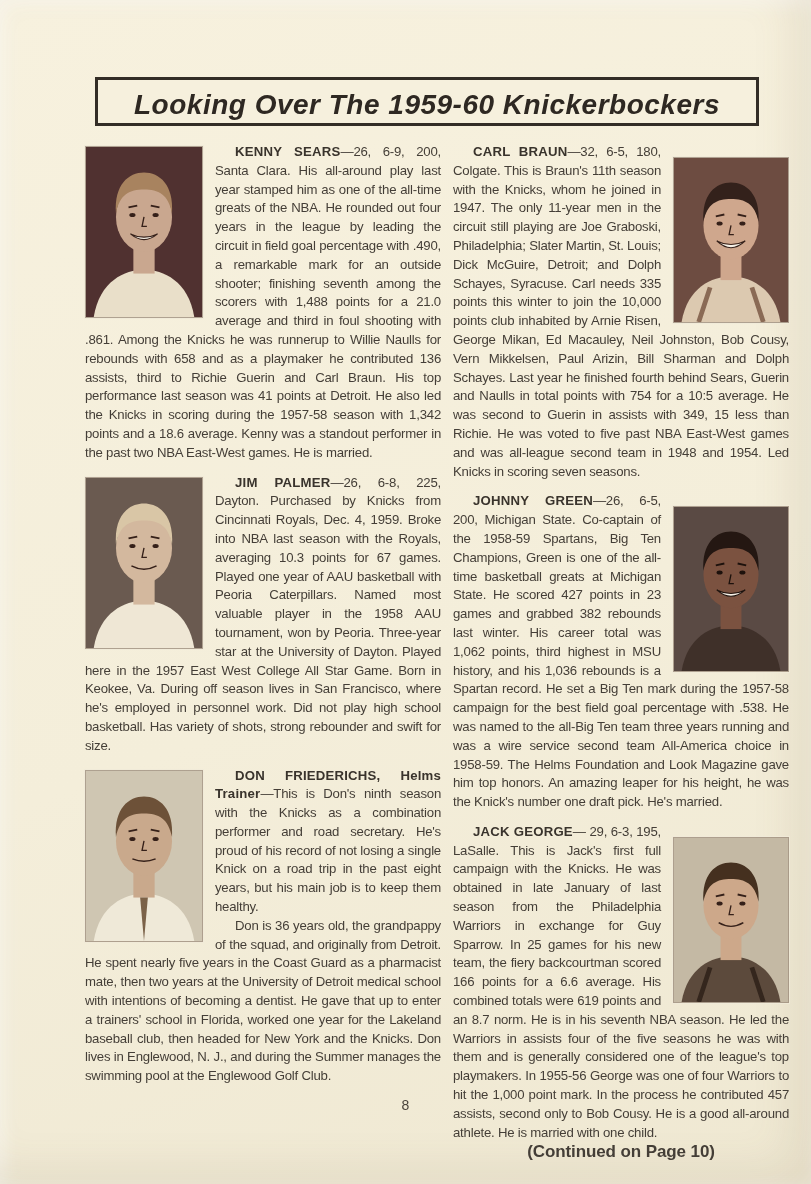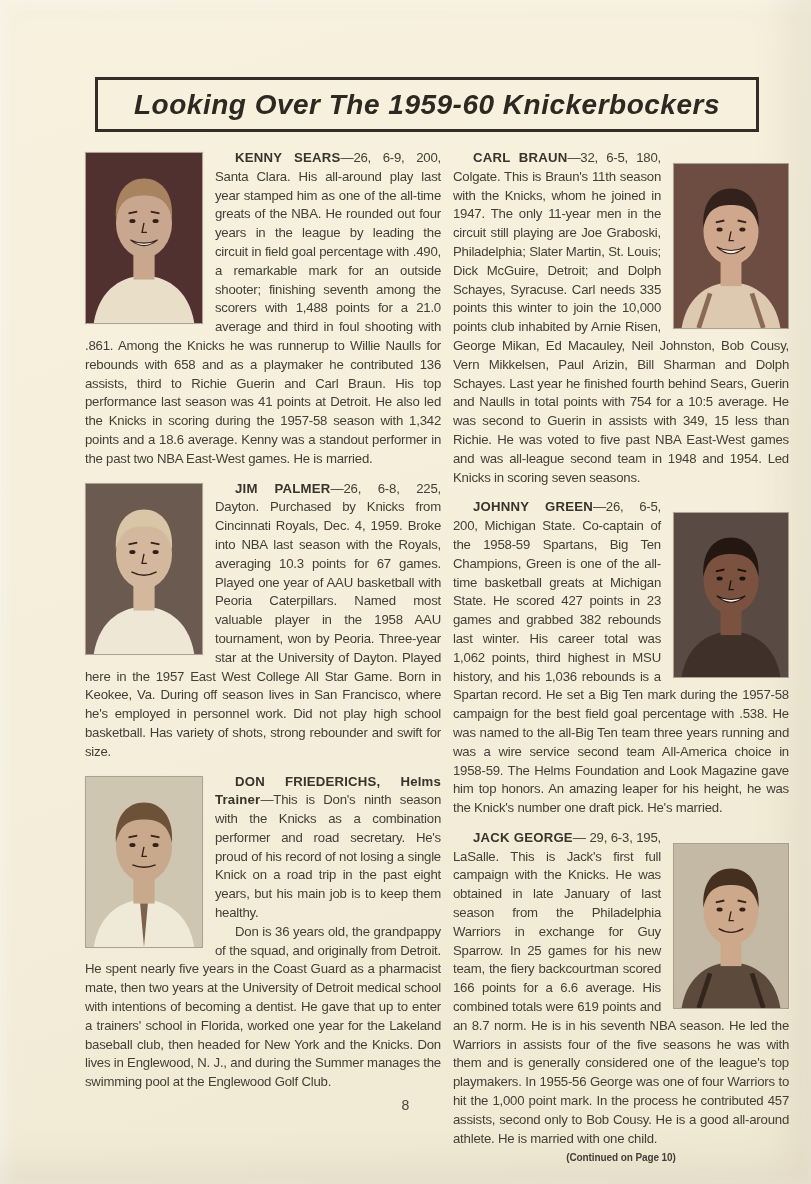--- a/index.html
+++ b/index.html
@@ -15,21 +15,21 @@
     background:linear-gradient(160deg,#f7f1de 0%, #f4eeda 55%, #efe8d2 100%);
     box-shadow: inset -20px -16px 40px rgba(120,100,70,.10), inset 4px 4px 18px rgba(255,255,255,.5);
     color:#443e37;
     overflow:hidden;
   }
   .content { position:absolute; left:85px; top:77px; width:704px; }
 
   .title-box {
     border:3px solid #332d26;
     margin:0 30px 0 10px;
-    padding:9px 6px 8px;
+    padding:9px 6px 2px;
     text-align:center;
     background:#f6f0dd;
   }
   .title-box h1 {
     margin:0;
     font-size:28px;
     font-style:italic;
     font-weight:bold;
     letter-spacing:.5px;
     color:#2e2822;
@@ -63,21 +63,21 @@
   .photo-sears       { --pbg:#503130; --pskin:#c9a78f; --phair:#a8835f; --pshirt:#e9dfc9; }
   .photo-braun       { --pbg:#6d4c41; --pskin:#cfa78d; --phair:#33211b; --pshirt:#dcc9b0; }
   .photo-palmer      { --pbg:#6a5a50; --pskin:#d3b89e; --phair:#d9c6a6; --pshirt:#efe7d5; }
   .photo-green       { --pbg:#5a4a44; --pskin:#7b5240; --phair:#241712; --pshirt:#3f3029; }
   .photo-friederichs { --pbg:#cfc6b2; --pskin:#c9a98c; --phair:#6d5138; --pshirt:#efe9d8; }
   .photo-george      { --pbg:#c4b9a4; --pskin:#cda88a; --phair:#45301f; --pshirt:#5c4a3c; }
 
   .continued {
     text-align:center;
     font-weight:bold;
-    font-size:10px;
+    font-size:17px;
     letter-spacing:-.1px;
     margin-top:1px;
   }
   .page-number {
     position:absolute;
     left:0; right:0; top:1097px;
     text-align:center;
     font-size:14px;
     color:#4a443c;
   }

